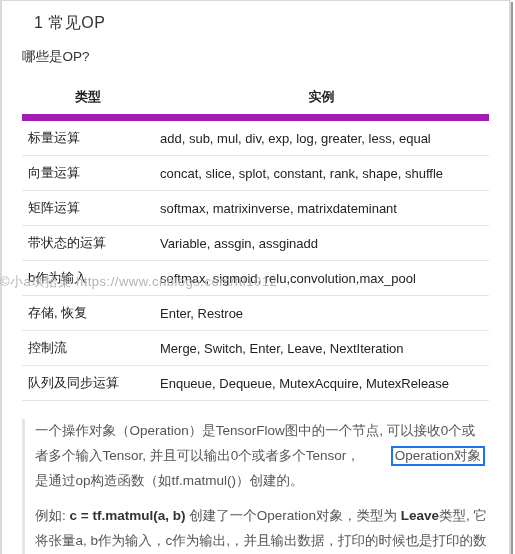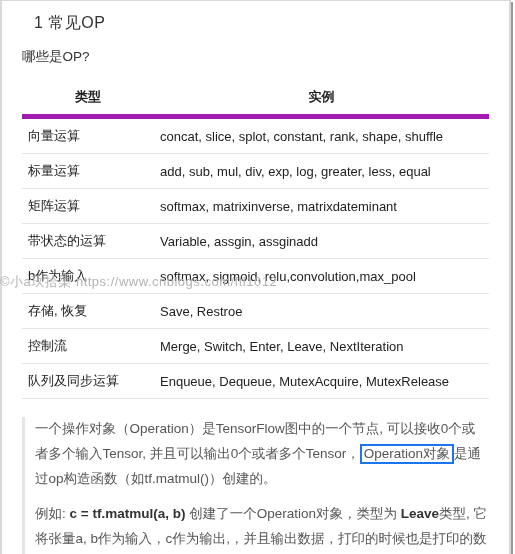--- a/index.html
+++ b/index.html
@@ -37,40 +37,41 @@
   }
   th, td {
     border-bottom: 1px solid #e5e5e5;
     padding: 8px 6px;
     text-align: left;
   }
   th {
     font-weight: 700;
     font-size: 13px;
     color: #222;
-    border-bottom: 5px solid #a21caf;
+    border-bottom: 7px solid #a21caf;
     text-align: center;
   }
   th:first-child { width: 120px; text-align: center; }
   td:first-child { color: #222; }
   td.inst { color: #222; }
   .note {
     margin-top: 18px;
     padding: 0 2px 0 10px;
     border-left: 3px solid #e5e5e5;
     font-size: 13.5px;
     line-height: 1.85;
     color: #555;
   }
   .note p { margin: 0 0 10px 0; }
   .hl {
     border: 2px solid #1e73ef;
     padding: 0 2px;
     display: inline-block;
     line-height: 1.2;
+    margin-left: 31px;
   }
   .bold { font-weight: 700; color: #333; }
   .watermark {
     position: absolute;
     left: 0;
     width: 100%;
     color: #b3b3b3;
     font-size: 13px;
     letter-spacing: 0.5px;
     pointer-events: none;
@@ -89,42 +90,42 @@
 
   <table>
     <thead>
       <tr>
         <th>类型</th>
         <th>实例</th>
       </tr>
     </thead>
     <tbody>
       <tr>
+          <td>标量运算</td>
+          <td class="inst">add, sub, mul, div, exp, log, greater, less, equal</td>
+        </tr>
+      <tr>
           <td>向量运算</td>
           <td class="inst">concat, slice, splot, constant, rank, shape, shuffle</td>
-        </tr>
-      <tr>
-          <td>标量运算</td>
-          <td class="inst">add, sub, mul, div, exp, log, greater, less, equal</td>
         </tr>
       <tr>
           <td>矩阵运算</td>
           <td class="inst">softmax, matrixinverse, matrixdateminant</td>
         </tr>
       <tr>
           <td>带状态的运算</td>
           <td class="inst">Variable, assgin, assginadd</td>
         </tr>
       <tr>
           <td>b作为输入</td>
           <td class="inst">softmax, sigmoid, relu,convolution,max_pool</td>
         </tr>
       <tr>
           <td>存储, 恢复</td>
-          <td class="inst">Save, Restroe</td>
+          <td class="inst">Enter, Restroe</td>
         </tr>
       <tr>
           <td>控制流</td>
           <td class="inst">Merge, Switch, Enter, Leave, NextIteration</td>
         </tr>
       <tr>
           <td>队列及同步运算</td>
           <td class="inst">Enqueue, Dequeue, MutexAcquire, MutexRelease</td>
         </tr>
     </tbody>

